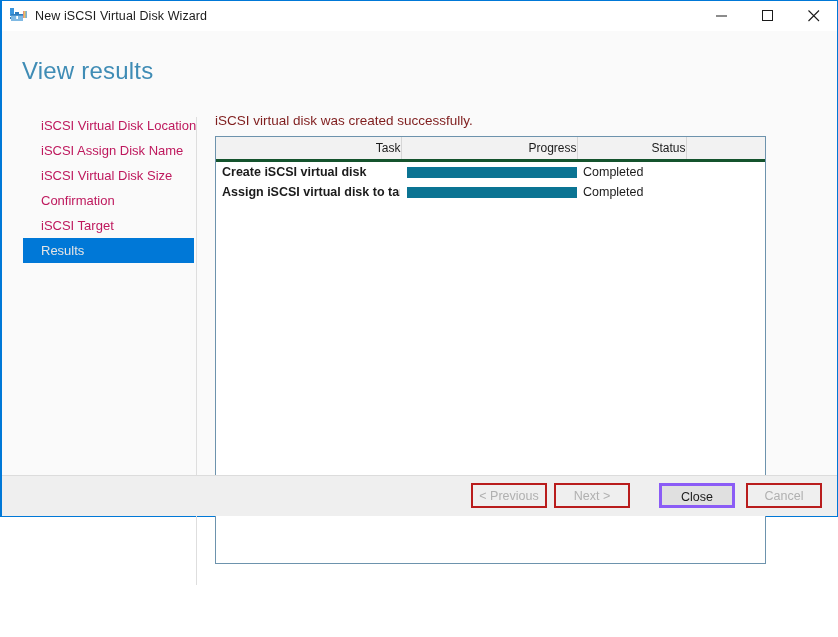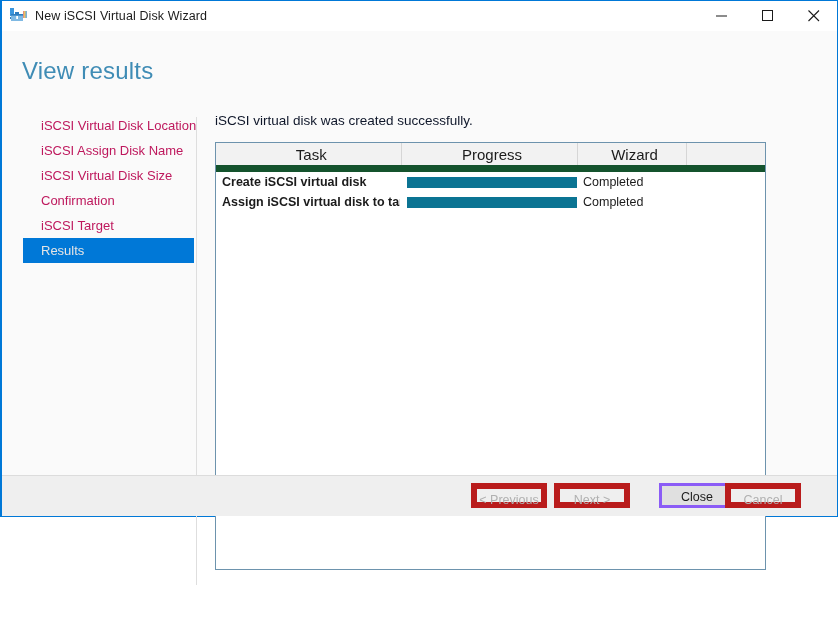--- a/index.html
+++ b/index.html
@@ -118,22 +118,22 @@
 
   
   .main {
     position: absolute;
     left: 213px;
     top: 82px;
     width: 551px;
   }
   .result-message {
     font-size: 13.5px;
-    color: #0f172a;
-    margin-bottom: 14px;
+    color: #7f1d1d;
+    margin-bottom: 8px;
     white-space: nowrap;
   }
 
   .panel {
     box-sizing: border-box;
     width: 551px;
     height: 428px;
     border: 1px solid #6d93ad;
     background: #ffffff;
     position: relative;
@@ -141,28 +141,28 @@
 
   table.tasks {
     border-collapse: collapse;
     table-layout: fixed;
     width: 549px;
     font-size: 12.5px;
     color: #1b1b1b;
   }
   table.tasks th {
     font-weight: normal;
-    text-align: center;
+    text-align: right;
     background: #f2f2f2;
-    border-bottom: 7px solid #14532d;
+    border-bottom: 3px solid #14532d;
     border-right: 1px solid #d6d6d6;
     height: 22px;
     padding: 0 0 0 6px;
     color: #1b1b1b;
-    font-size: 15px;
+    font-size: 12px;
     vertical-align: middle;
   }
   table.tasks th.last { border-right: none; }
   table.tasks td {
     height: 20px;
     padding: 0 0 0 6px;
     vertical-align: middle;
     overflow: hidden;
     white-space: nowrap;
     background: #ffffff;
@@ -198,33 +198,33 @@
     position: absolute;
     top: 7px;
     height: 25px;
     width: 76px;
     box-sizing: border-box;
     font-size: 12.5px;
     font-family: "Liberation Sans", sans-serif;
     text-align: center;
     line-height: 23px;
     background: #efefef;
-    border: 6px solid #b91c1c;
+    border: 2px solid #b91c1c;
     color: #b0b0b0;
     padding: 0;
   }
   .btn.primary {
     background: #e0e0e0;
     border: 3px solid #8b5cf6;
     color: #1b1b1b;
   }
   .btn-prev   { left: 469px; }
   .btn-next   { left: 552px; }
   .btn-close  { left: 657px; }
-  .btn-cancel { left: 723px; }
+  .btn-cancel { left: 744px; }
 </style>
 </head>
 <body>
 
 <div class="window">
 
   <div class="titlebar">
     <span class="title-icon">
       <svg width="18" height="18" viewBox="0 0 18 18">
         <rect x="1" y="1" width="4" height="8" fill="#3a96dd"></rect>
@@ -283,21 +283,21 @@
           <colgroup>
             <col style="width:185px">
             <col style="width:176px">
             <col style="width:109px">
             <col style="width:79px">
           </colgroup>
           <thead>
             <tr>
               <th>Task</th>
               <th>Progress</th>
-              <th>Wizard</th>
+              <th>Status</th>
               <th class="last"></th>
             </tr>
           </thead>
           <tbody>
             <tr>
               <td class="task-cell">
                 <span class="clip">Create iSCSI virtual disk</span>
               </td>
               <td class="progress-cell">
                 <div class="bar-track">

